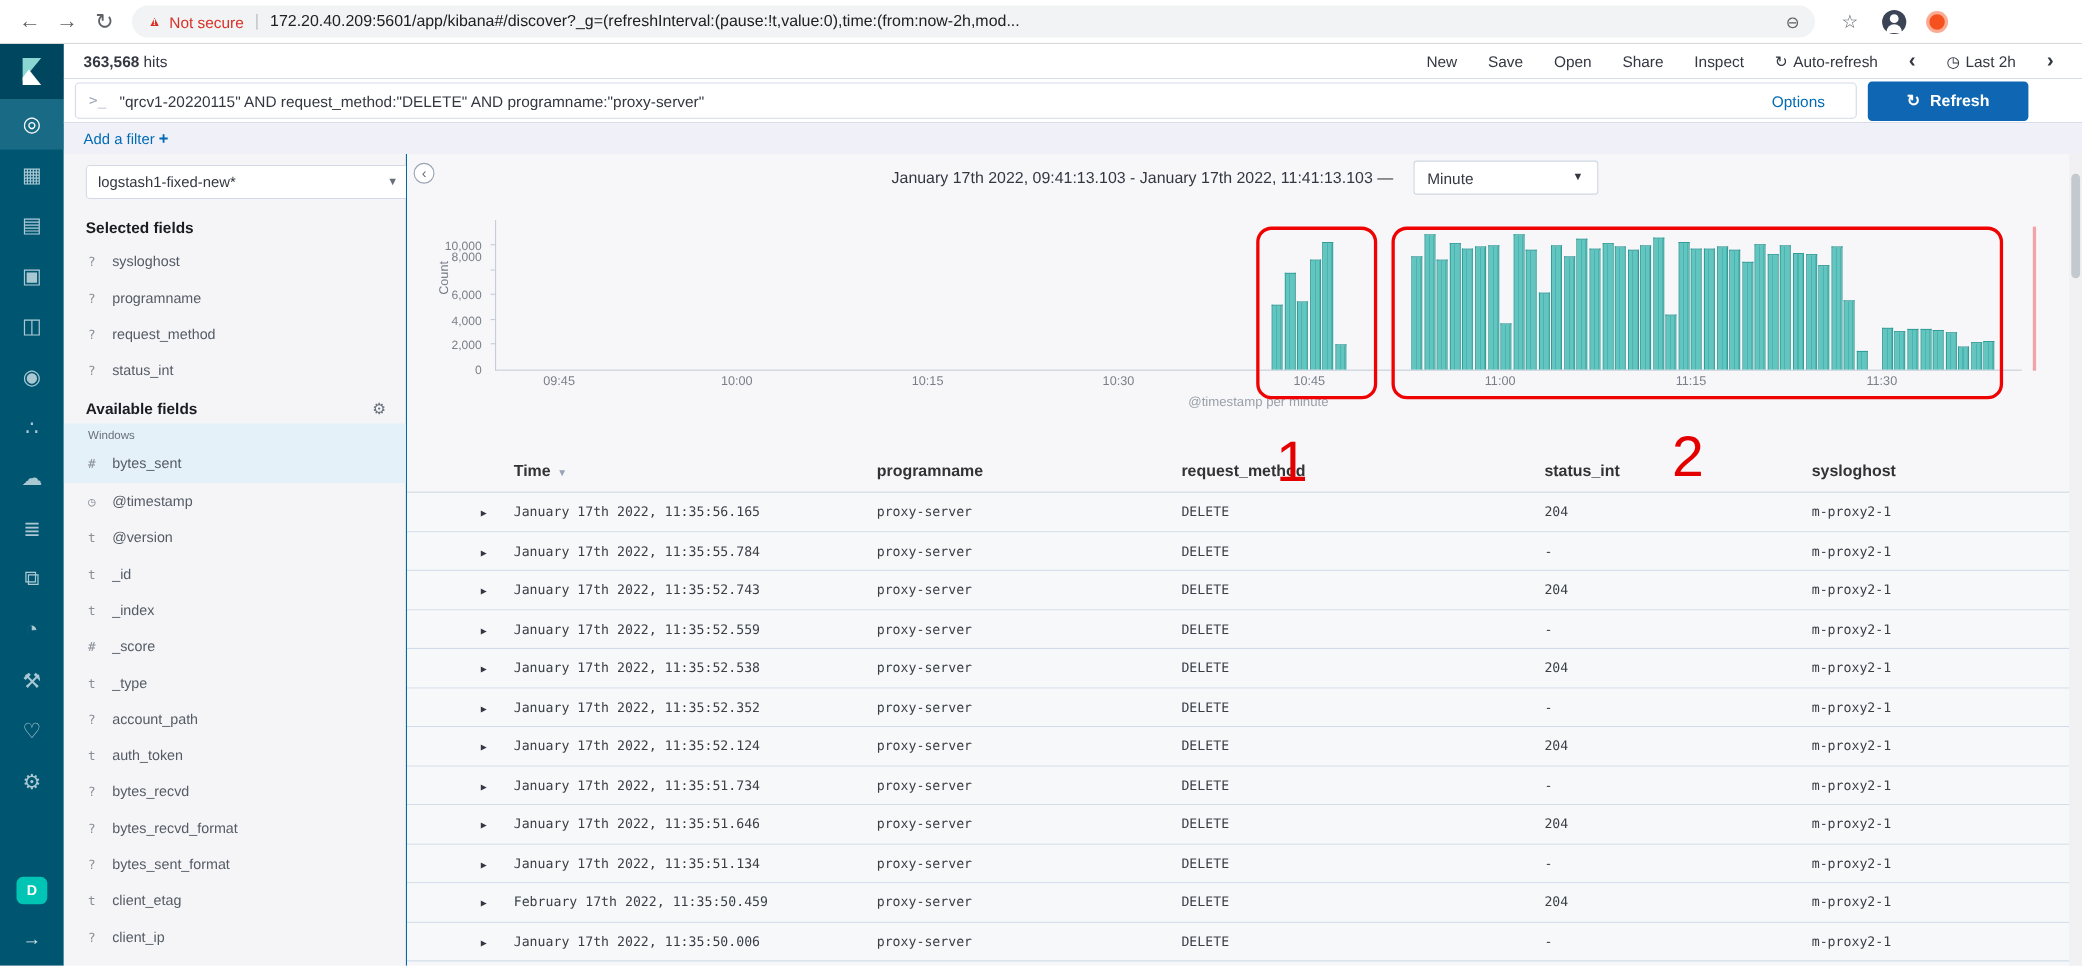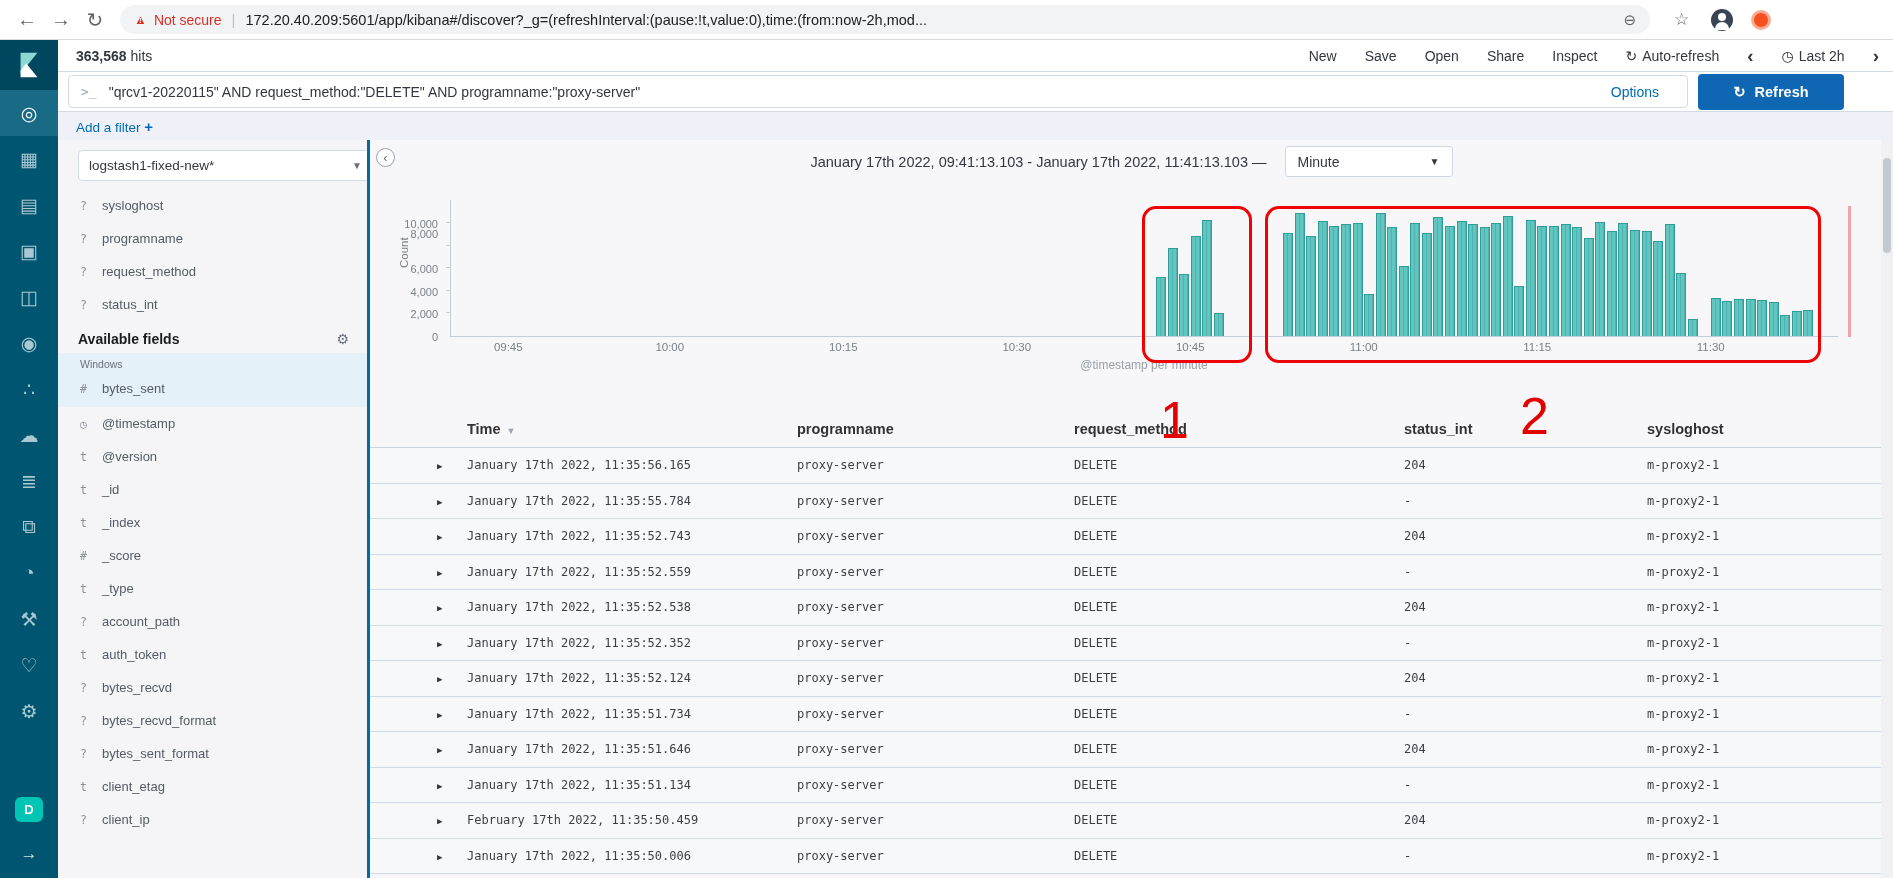--- a/index.html
+++ b/index.html
@@ -28,40 +28,40 @@
   .rail-item { width:58px; height:46px; display:flex; align-items:center; justify-content:center; color:#a9c8d2; font-size:19px; cursor:pointer; }
   .rail-item.active { background:#196a85; color:#ffffff; }
   .rail-spacer { flex:1; }
   .space-badge { width:28px; height:25px; background:#00c4b4; border-radius:6px; color:#fff; font-weight:bold; font-size:13px; display:flex; align-items:center; justify-content:center; margin-bottom:22px; cursor:pointer; }
   .collapse-arrow { color:#d7e6ec; font-size:17px; margin-bottom:14px; cursor:pointer; }
 
   
   .topbar { position:absolute; left:58px; top:40px; width:1835px; height:32px; background:#fff; border-bottom:1px solid #d3dae6; display:flex; align-items:center; font-size:14px; color:#343741; }
   .hits { padding-left:18px; }
   .hits b { font-weight:bold; }
-  .topmenu { margin-left:auto; display:flex; align-items:center; gap:28px; padding-right:14px; }
+  .topmenu { margin-left:auto; display:flex; align-items:center; gap:28px; padding-right:26px; }
   .topmenu .mi { cursor:pointer; color:#343741; }
   .chev { font-size:19px; font-weight:bold; line-height:1; cursor:pointer; }
   .ico-inline { font-size:14px; margin-right:5px; }
 
   
   .query-row { position:absolute; left:58px; top:72px; width:1835px; height:40px; background:#fff; border-bottom:1px solid #d3dae6; display:flex; align-items:center; }
   .query-box { margin-left:10px; width:1620px; height:33px; border:1px solid #d3dae6; border-radius:4px; background:#fff; display:flex; align-items:center; padding:0 12px; }
   .prompt { color:#98a2b3; font-family:"DejaVu Sans Mono",monospace; font-size:13px; margin-right:12px; }
   .query-text { font-size:14px; color:#343741; flex:1; white-space:nowrap; overflow:hidden; }
   .options-link { color:#006bb4; font-size:14px; margin-right:16px; cursor:pointer; }
   .refresh-btn { margin-left:10px; width:146px; height:36px; background:#0f67b3; border:none; border-radius:4px; color:#fff; font-size:14.5px; font-weight:bold; display:flex; align-items:center; justify-content:center; gap:9px; cursor:pointer; font-family:"Liberation Sans",sans-serif; }
 
   
   .filter-row { position:absolute; left:58px; top:112px; width:1835px; height:28px; background:#f0f0f8; display:flex; align-items:center; padding-left:18px; }
   .add-filter { color:#006bb4; font-size:13.5px; cursor:pointer; }
   .add-filter .plus { font-weight:bold; font-size:15px; }
 
   
-  .fields-panel { position:absolute; left:58px; top:140px; width:312px; height:738px; background:#f5f5f8; border-right:3px solid #0369a1; overflow:hidden; }
+  .fields-panel { position:absolute; left:58px; top:140px; width:312px; height:738px; background:#f5f5f8; border-right:1px solid #0369a1; overflow:hidden; }
   .index-select { margin:10px 0 8px 20px; width:295px; height:31px; background:#fff; border:1px solid #d3dae6; border-radius:4px; display:flex; align-items:center; padding:0 10px; cursor:pointer; }
   .index-select .name { font-size:13.5px; color:#343741; flex:1; }
   .index-select .caret { color:#69707d; font-size:10px; }
   .fp-heading { display:flex; align-items:center; padding:10px 18px 6px 20px; font-size:14px; font-weight:bold; color:#1a1c21; }
   .fp-heading .gear { margin-left:auto; color:#69707d; font-size:14px; font-weight:normal; cursor:pointer; }
   .field-item { display:flex; align-items:center; height:33px; padding-left:22px; cursor:pointer; }
   .field-item .badge { width:22px; color:#8a8f98; font-size:11.5px; font-family:"DejaVu Sans Mono",monospace; }
   .field-item .fname { font-size:13px; color:#545b64; }
   .popular-block { background:#e4f1f8; padding:5px 0 2px 0; }
   .popular-label { font-size:10.5px; color:#69707d; padding-left:22px; margin-bottom:2px; }
@@ -219,20 +219,23 @@
   <div class="filter-row">
     <span class="add-filter">
       <span>Add a filter</span> <span class="plus">+</span>
     </span>
   </div>
 
   <div class="fields-panel">
     <div class="index-select">
       <span class="name">logstash1-fixed-new*</span>
       <span class="caret">▼</span>
+    </div>
+    <div class="fp-heading">
+      <span>Selected fields</span>
     </div>
     <div id="selected-fields">
         <div class="field-item">
           <span class="badge">?</span>
           <span class="fname">sysloghost</span>
         </div>
         <div class="field-item">
           <span class="badge">?</span>
           <span class="fname">programname</span>
         </div>

